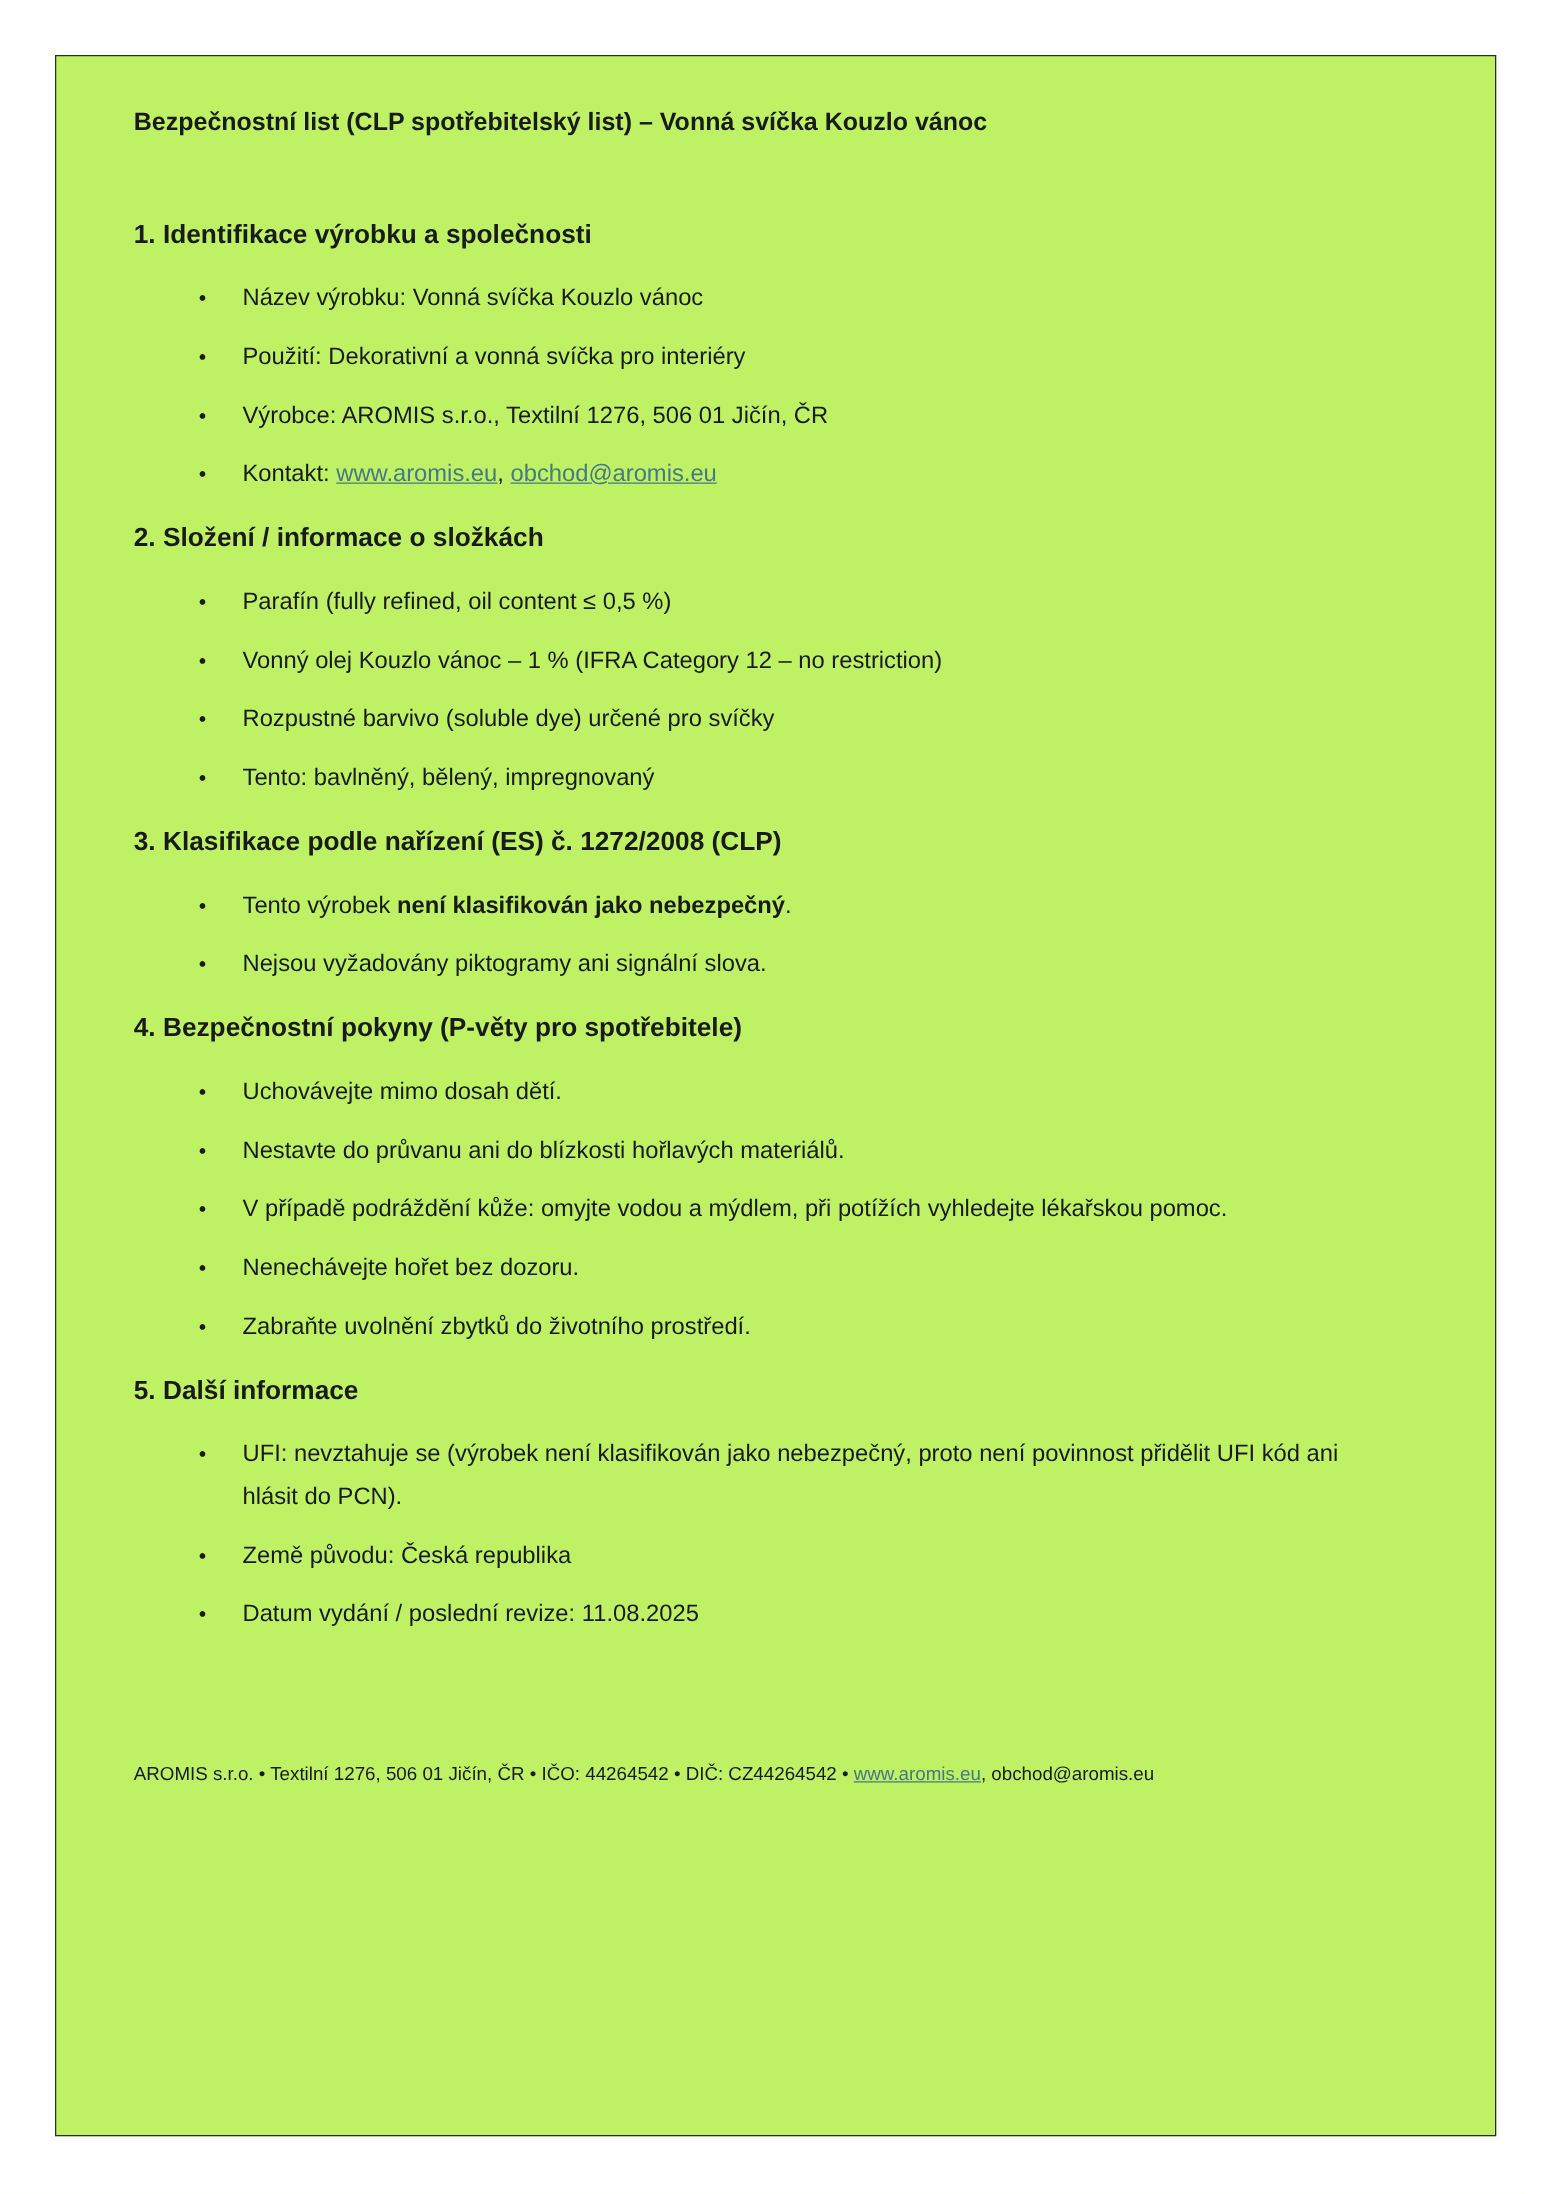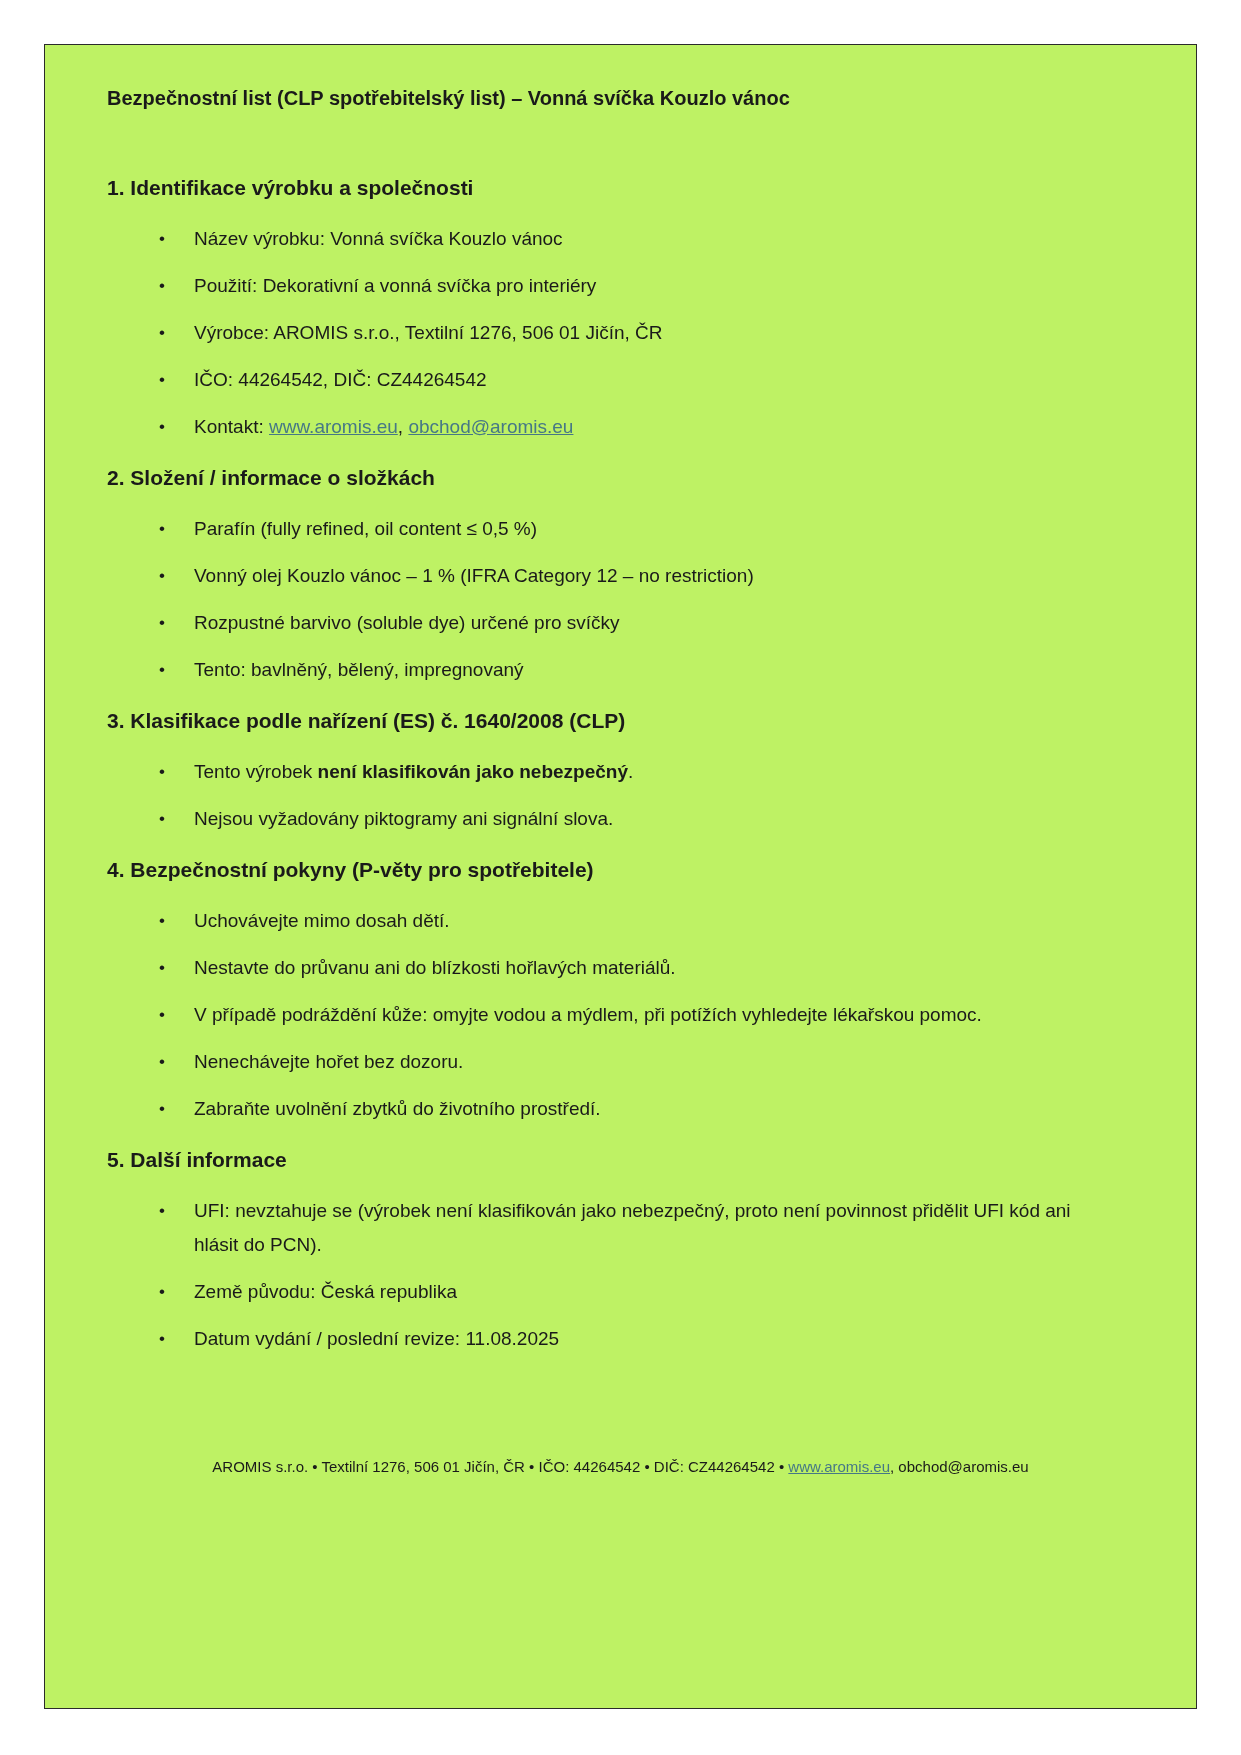--- a/index.html
+++ b/index.html
@@ -61,51 +61,49 @@
   .bold { font-weight: bold; }
   a.link {
     text-decoration: underline;
     cursor: pointer;
   }
   .footer {
     margin-top: 100px;
     font-size: 15px;
     line-height: 22px;
     color: #1a1a1a;
-    text-align: center;
   }
   .footer a.link { font-size: 15px; }
 </style>
 </head>
 <body>
 
 <div class="page">
   <h1 class="title">Bezpečnostní list (CLP spotřebitelský list) – Vonná svíčka Kouzlo vánoc</h1>
   <div id="sections">
       <section>
         <h2 class="section-heading">1. Identifikace výrobku a společnosti</h2>
         <ul class="bullets">
           <li><span>Název výrobku: Vonná svíčka Kouzlo vánoc</span></li>
           <li><span>Použití: Dekorativní a vonná svíčka pro interiéry</span></li>
           <li><span>Výrobce: AROMIS s.r.o., Textilní 1276, 506 01 Jičín, ČR</span></li>
-          <li><span>IČO: 44264542, DIČ: CZ44264542</span></li>
           <li><span>Kontakt: </span><a class="link" href="#" style="color: rgb(70, 120, 134);">www.aromis.eu</a><span>, </span><a class="link" href="#" style="color: rgb(70, 120, 134);">obchod@aromis.eu</a></li>
         </ul>
       </section>
       <section>
         <h2 class="section-heading">2. Složení / informace o složkách</h2>
         <ul class="bullets">
           <li><span>Parafín (fully refined, oil content ≤ 0,5 %)</span></li>
           <li><span>Vonný olej Kouzlo vánoc – 1 % (IFRA Category 12 – no restriction)</span></li>
           <li><span>Rozpustné barvivo (soluble dye) určené pro svíčky</span></li>
           <li><span>Tento: bavlněný, bělený, impregnovaný</span></li>
         </ul>
       </section>
       <section>
-        <h2 class="section-heading">3. Klasifikace podle nařízení (ES) č. 1640/2008 (CLP)</h2>
+        <h2 class="section-heading">3. Klasifikace podle nařízení (ES) č. 1272/2008 (CLP)</h2>
         <ul class="bullets">
           <li><span>Tento výrobek </span><span class="bold">není klasifikován jako nebezpečný</span><span>.</span></li>
           <li><span>Nejsou vyžadovány piktogramy ani signální slova.</span></li>
         </ul>
       </section>
       <section>
         <h2 class="section-heading">4. Bezpečnostní pokyny (P-věty pro spotřebitele)</h2>
         <ul class="bullets">
           <li><span>Uchovávejte mimo dosah dětí.</span></li>
           <li><span>Nestavte do průvanu ani do blízkosti hořlavých materiálů.</span></li>

